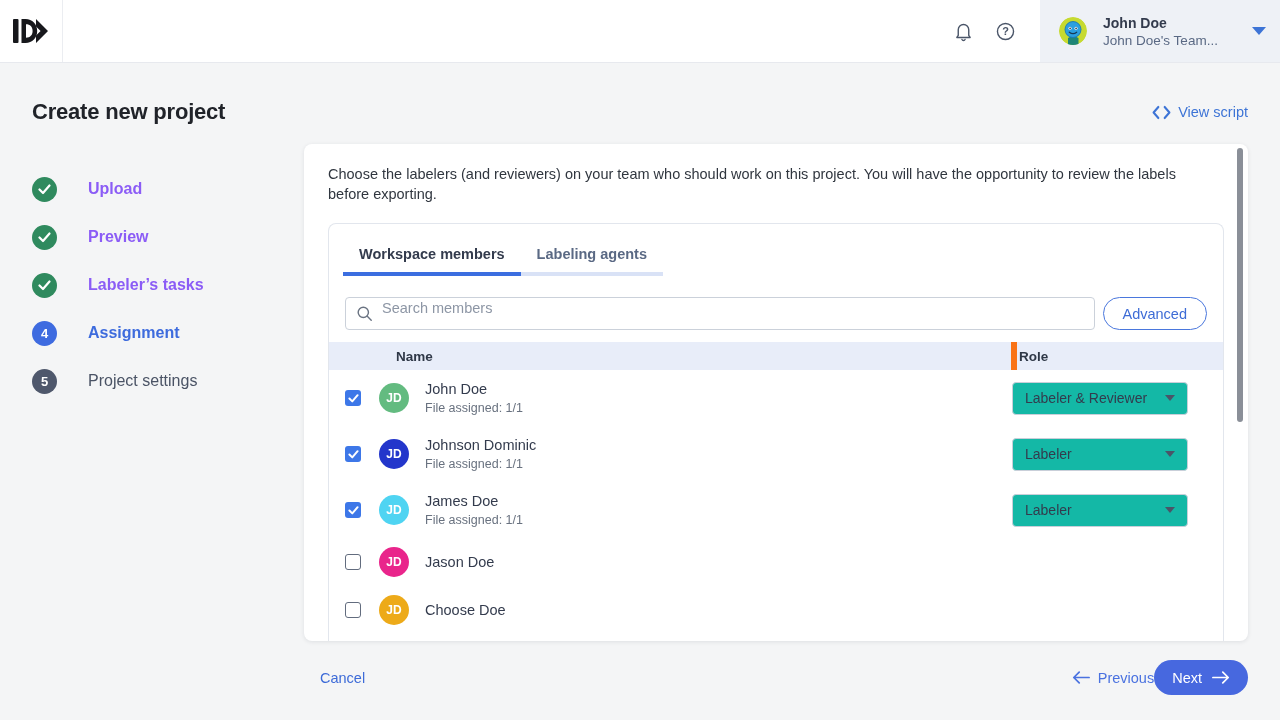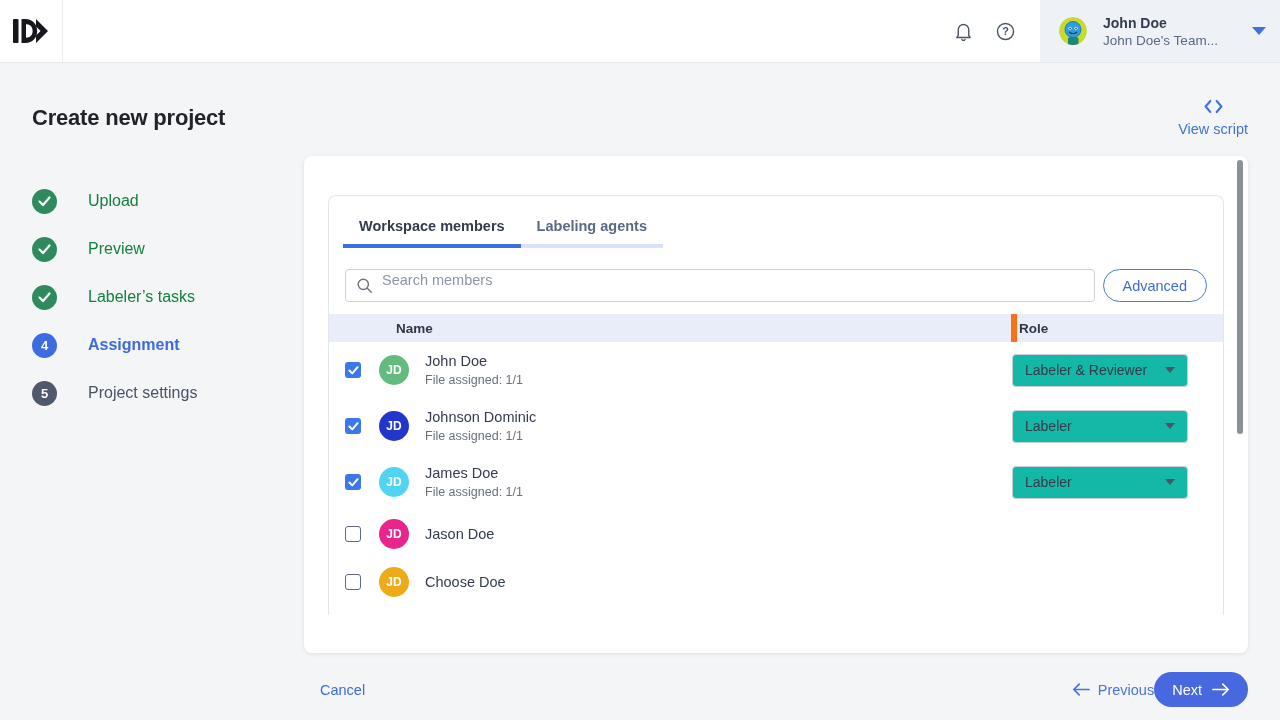--- a/index.html
+++ b/index.html
@@ -24,35 +24,35 @@
   }
   .dino-avatar { width:28px; height:28px; border-radius:50%; overflow:hidden; flex:none; }
   .user-meta { margin-left:16px; flex:1; min-width:0; }
   .user-name { font-size:14px; font-weight:bold; color:#333b4d; line-height:18px; }
   .user-team { font-size:13.5px; color:#5a6984; line-height:17px; white-space:nowrap; overflow:hidden; }
   .chip-caret { width:0; height:0; border-left:7px solid transparent; border-right:7px solid transparent; border-top:8px solid #3d74d6; margin-left:8px; }
   
   .content { padding:0 32px; }
   .page-header { display:flex; justify-content:space-between; align-items:center; margin-top:36px; margin-bottom:19px; }
   .page-title { font-size:22px; font-weight:bold; color:#202329; letter-spacing:-0.2px; }
-  .view-script { display:flex; align-items:center; gap:7px; color:#3d74d6; font-size:14.5px; cursor:pointer;flex-direction:column; }
+  .view-script { display:flex; align-items:center; gap:7px; color:#3d74d6; font-size:14.5px; cursor:pointer; }
   
   .main { display:flex; align-items:flex-start; }
   .steps { width:272px; padding-top:21px; }
   .step { height:48px; display:flex; align-items:center; cursor:pointer; }
   .step-circle {
     width:25px; height:25px; border-radius:50%; flex:none;
     display:flex; align-items:center; justify-content:center;
     color:#fff; font-size:13px; font-weight:bold;
   }
   .step.done .step-circle { background:#2f8a5e; }
   .step.active .step-circle { background:#3e6be0; }
   .step.upcoming .step-circle { background:#4f586c; }
   .step-label { margin-left:31px; font-size:16px; }
-  .step.done .step-label { color:#15803d; font-weight:normal; }
+  .step.done .step-label { color:#8b5cf6; font-weight:bold; }
   .step.active .step-label { color:#3d6bdd; font-weight:bold; }
   .step.upcoming .step-label { color:#4a5365; }
   .step .check-svg { display:none; }
   .step.done .check-svg { display:block; }
   
   .panel {
     flex:1; height:497px; background:#fff; border-radius:8px;
     box-shadow:0 1px 4px rgba(30,40,60,0.10);
     position:relative; overflow:hidden; padding:20px 24px 0;
   }
@@ -225,20 +225,21 @@
 
       <span class="step-num">5</span>
     </span>
     <span class="step-label">Project settings</span>
   </div>
       </div>
 
     <div class="panel">
       <div class="scroll-thumb"></div>
 
+      <p class="panel-desc">Choose the labelers (and reviewers) on your team who should work on this project. You will have the opportunity to review the labels before exporting.</p>
 
       <div class="inner-card">
         <div class="tabs">
           <div class="tab active">Workspace members</div>
           <div class="tab inactive">Labeling agents</div>
         </div>
 
         <div class="search-row">
           <div class="search-box">
             <span class="search-ico">

